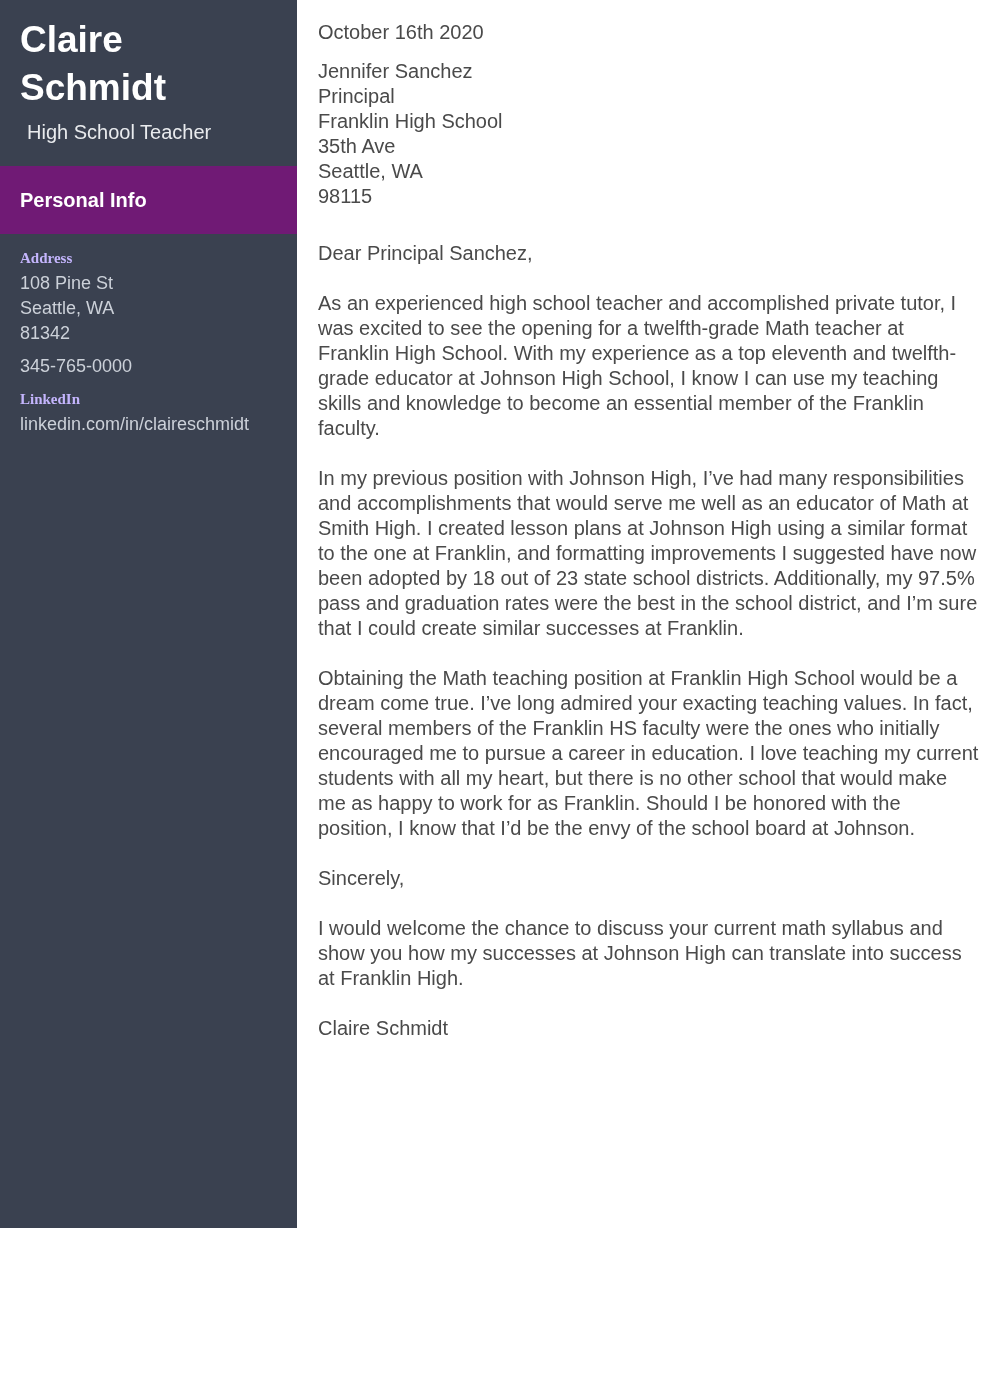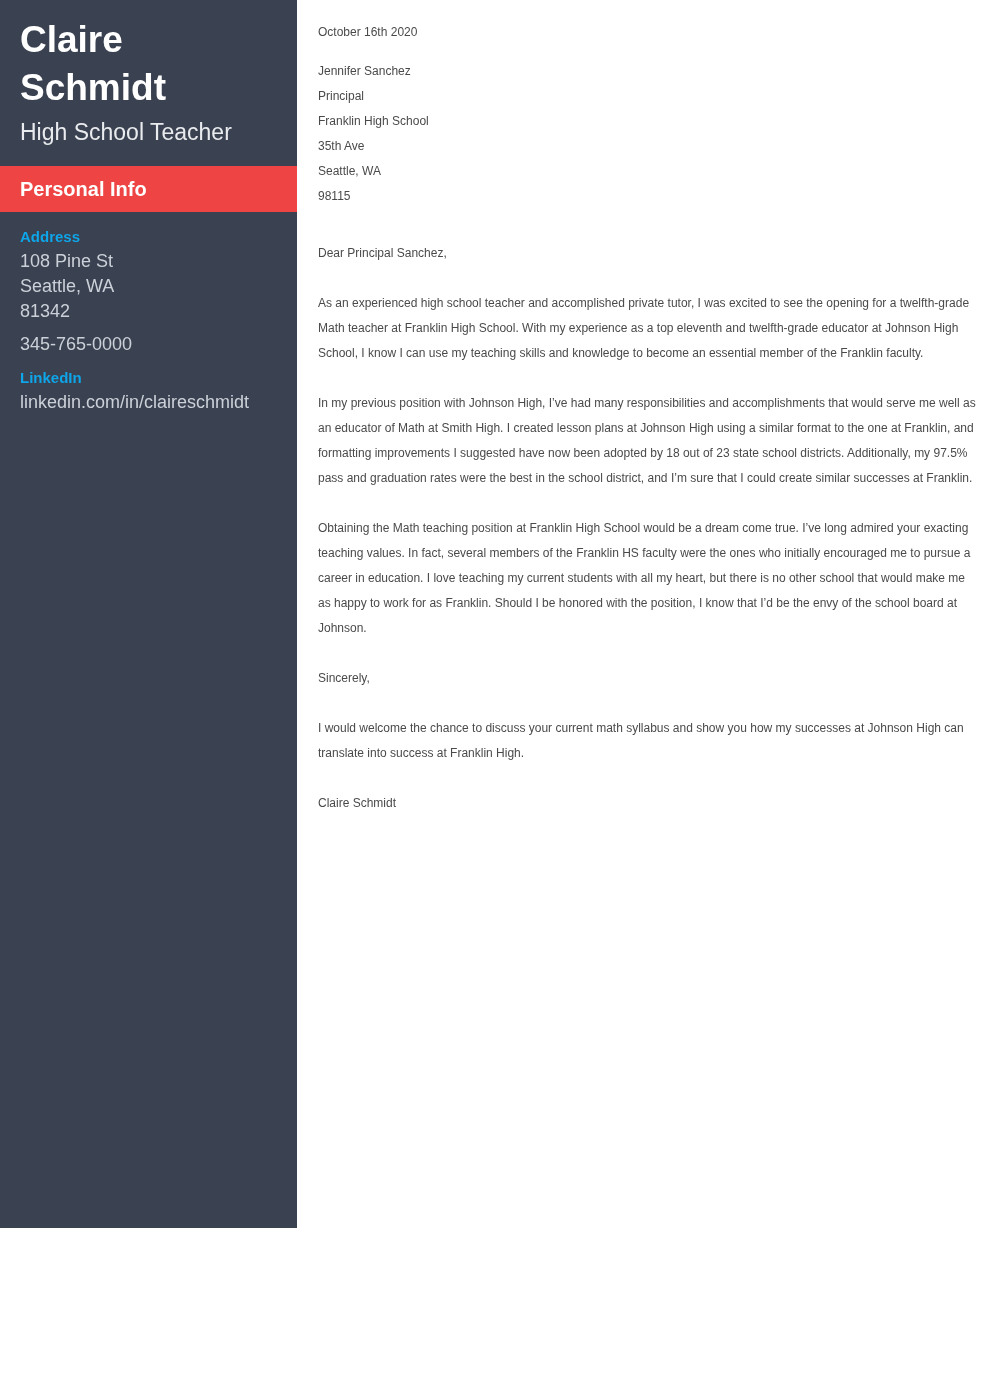--- a/index.html
+++ b/index.html
@@ -25,56 +25,58 @@
   .sidebar-header { padding: 16px 20px 0 20px; }
   .name {
     margin: 0;
     font-size: 37px;
     font-weight: bold;
     line-height: 48px;
     color: #ffffff;
   }
   .job-title {
     margin-top: 8px;
-    font-size: 23px;
+    font-size: 20px;
     line-height: 24px;
     color: #e9ebee;
     font-weight: normal;
+    margin-left: 7px;
   }
   .section-band {
     margin-top: 22px;
     height: 38px;
-    background: #ef4444;
+    background: #701a75;
     display: flex;
     align-items: center;
-    padding: 4px 20px;
+    padding: 15px 20px;
     font-size: 20px;
     font-weight: bold;
     color: #ffffff;
   }
   .fields { padding: 12px 20px 0 20px; }
   .field + .field { margin-top: 8px; }
   .field-label {
     font-size: 15px;
     font-weight: bold;
     line-height: 25px;
-    color: #0ea5e9;
+    color: #c4b5fd;
+    font-family: Liberation Serif, serif;
   }
   .field-value {
     font-size: 18px;
     line-height: 25px;
     color: #ccd1d9;
     word-wrap: break-word;
   }
   
   .main {
     flex: 1;
     padding: 20px 11px 0 21px;
     color: #4a4a4a;
-    font-size: 12px;
+    font-size: 20px;
     line-height: 25px;
   }
   .main p { margin: 0 0 25px 0; }
   .main p.date-line { margin-bottom: 14px; }
   .main p.recipient { margin-bottom: 32px; }
 </style>
 </head>
 <body>
 
 <div class="page">

